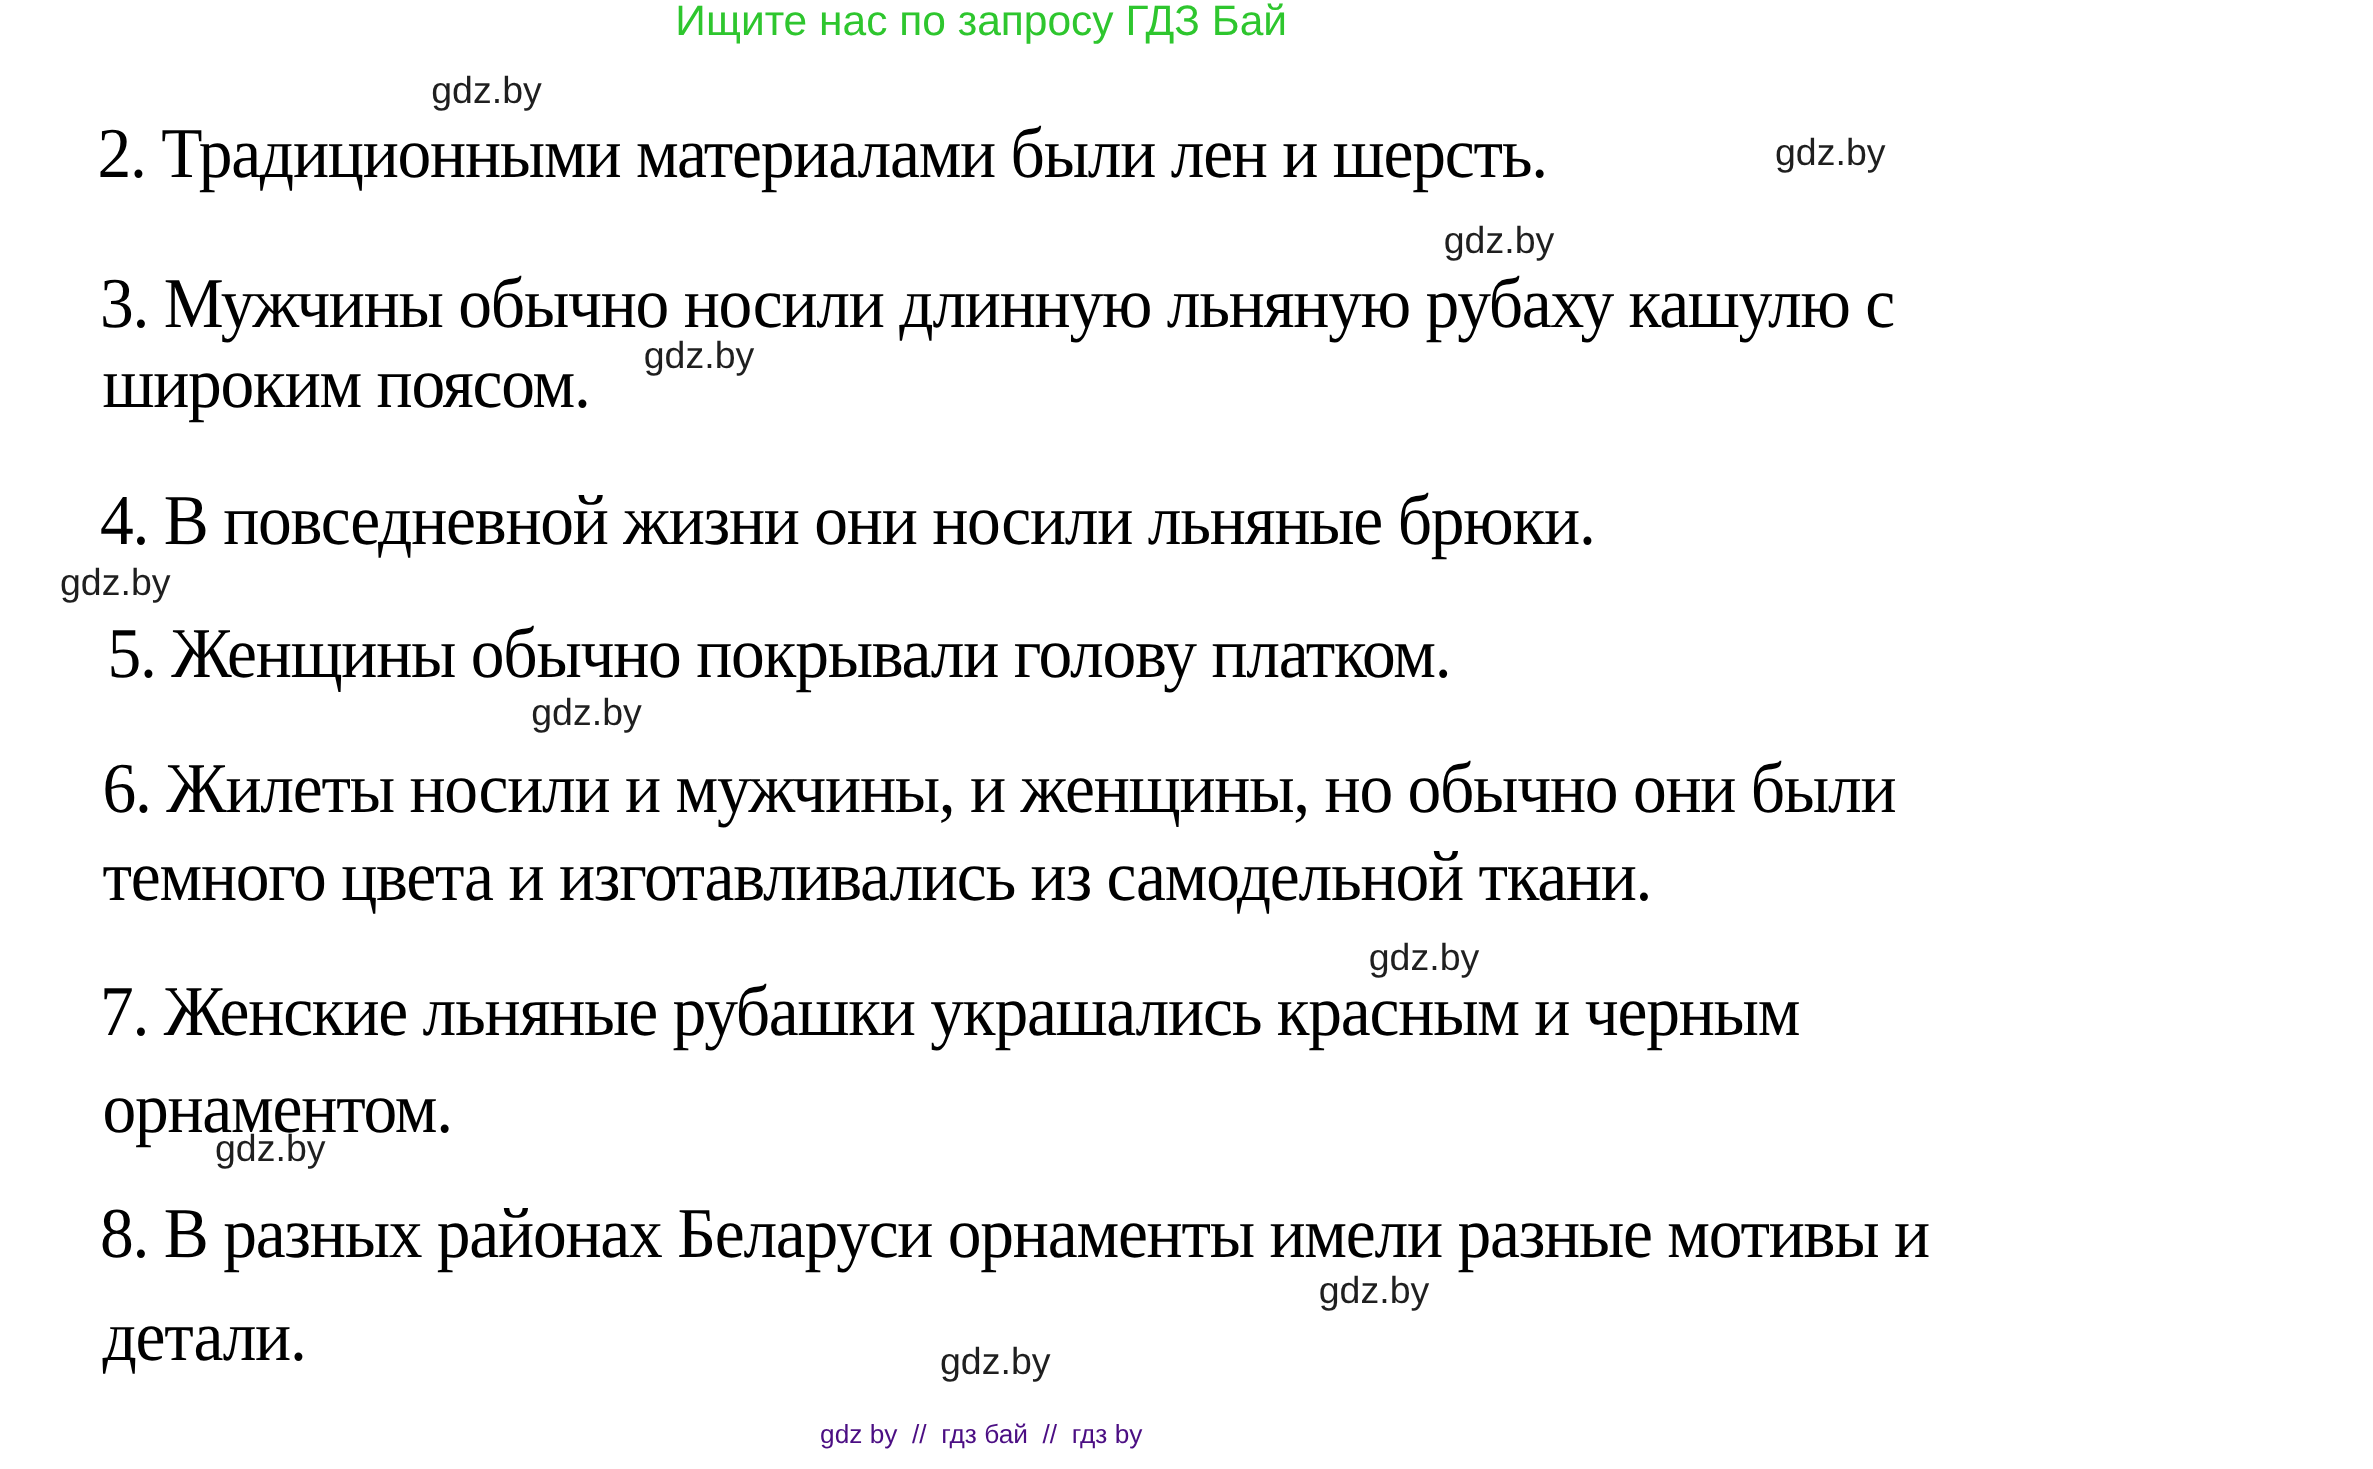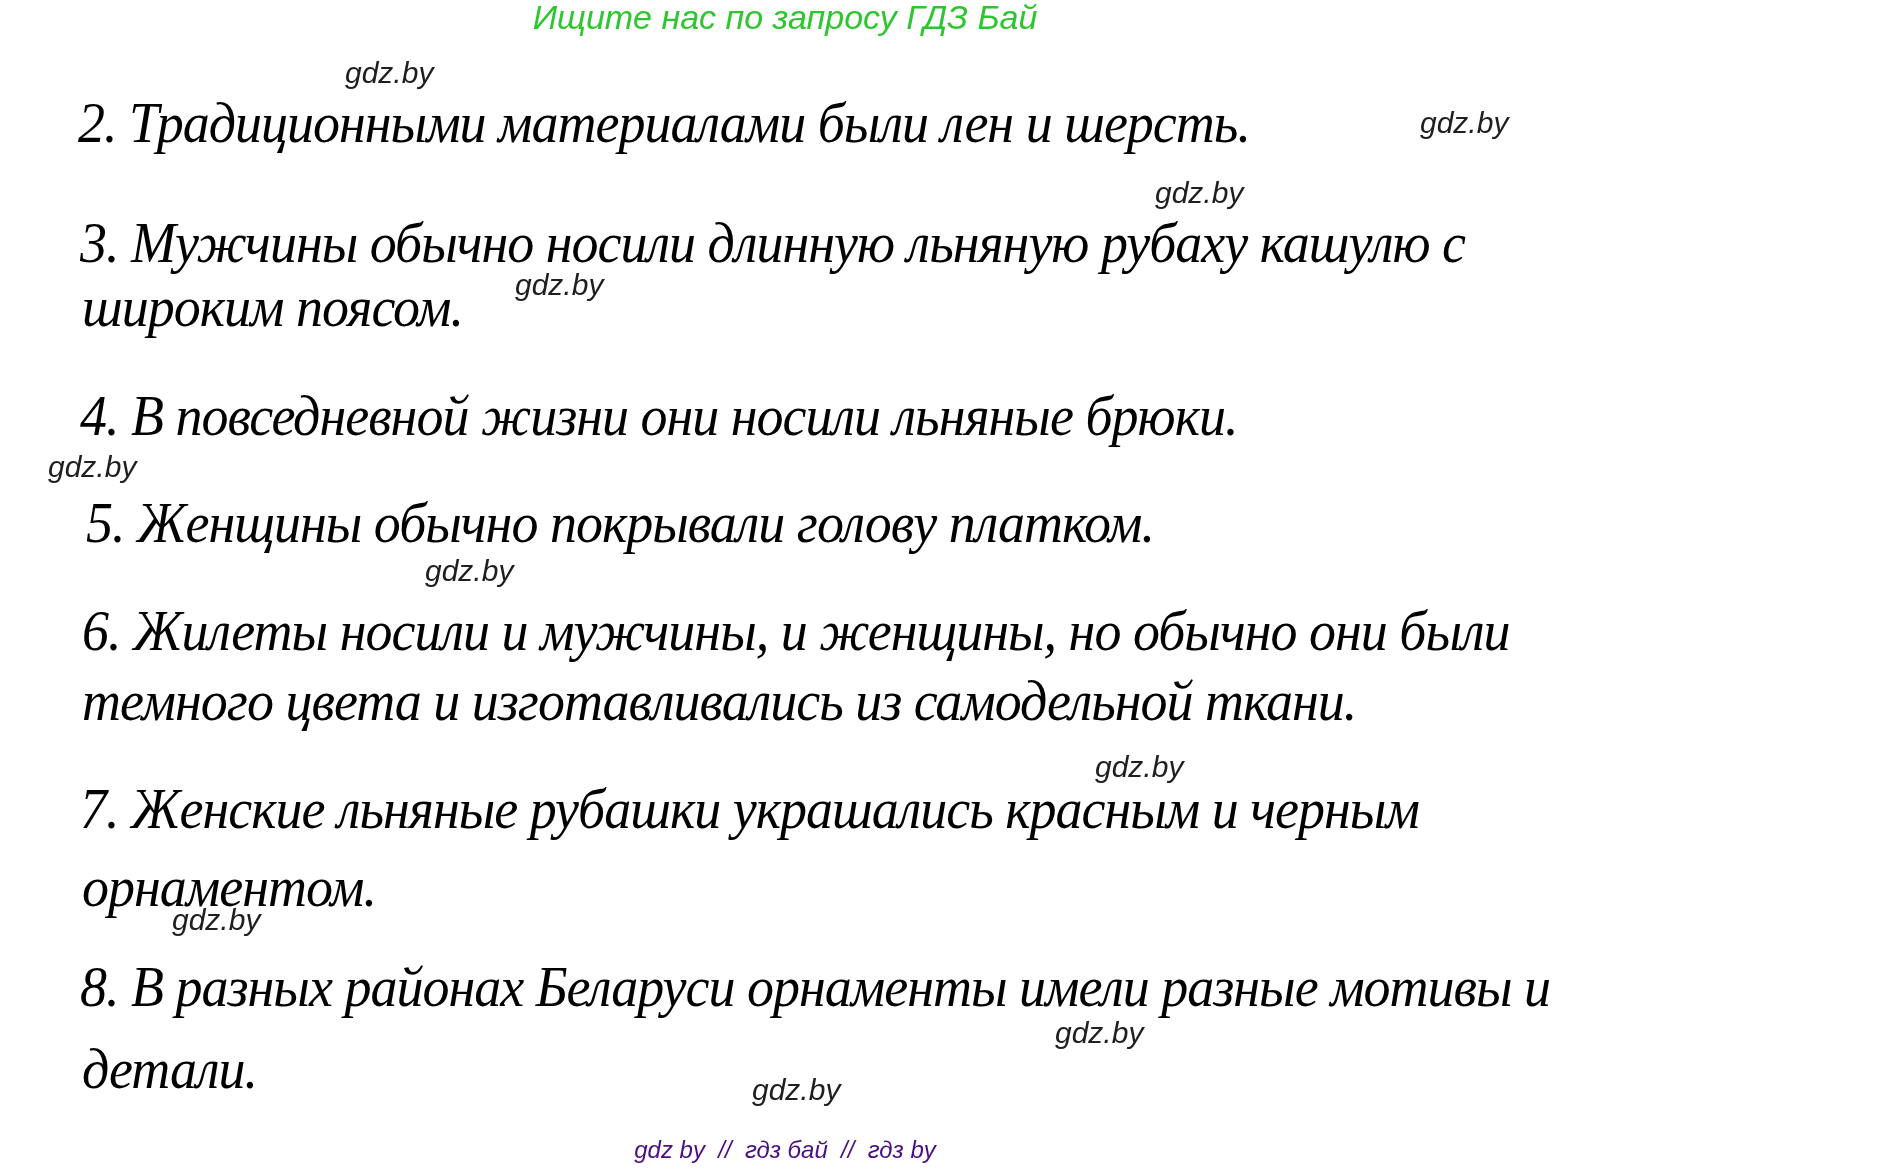--- a/index.html
+++ b/index.html
@@ -7,21 +7,20 @@
     padding: 0;
     background: #ffffff;
   }
   .page {
     position: relative;
     width: 1570px;
     height: 1175px;
     background: #ffffff;
     overflow: hidden;
     font-family: "Liberation Serif", "DejaVu Serif", serif;
-    font-style: italic;
   }
   
   .banner {
     position: absolute;
     top: -2px;
     left: 0;
     width: 100%;
     text-align: center;
     font-family: "Liberation Sans", "DejaVu Sans", sans-serif;
     font-size: 34px;
@@ -76,21 +75,21 @@
   .l-8b { left: 82px; top: 1038px; }
 
   
   .footer {
     position: absolute;
     top: 1136px;
     left: 0;
     width: 100%;
     text-align: center;
     font-family: "Liberation Sans", "DejaVu Sans", sans-serif;
-    font-size: 24px;
+    font-size: 21px;
     color: #4b0e83;
     white-space: pre;
   }
 </style>
 </head>
 <body>
 
 <div class="page">
 
   <div class="banner">Ищите нас по запросу ГДЗ Бай</div>

